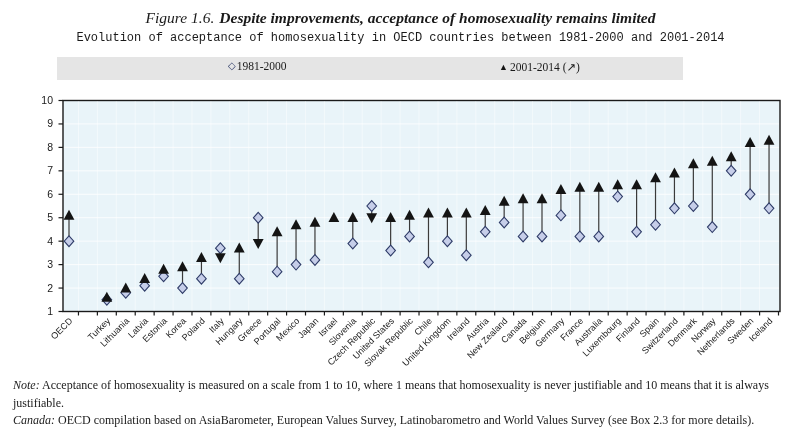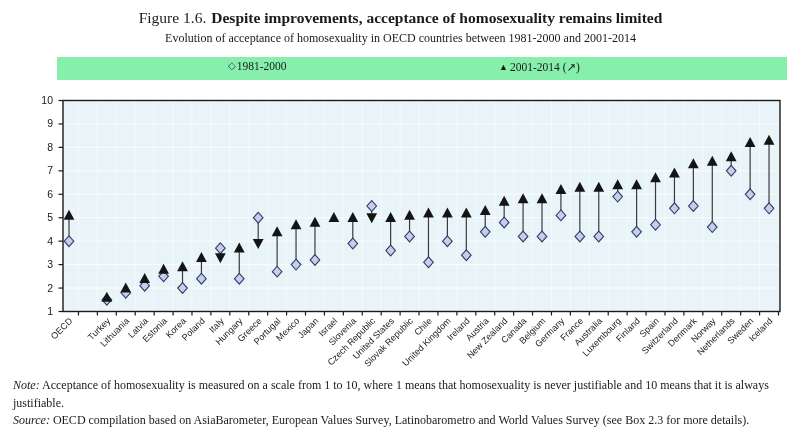--- a/index.html
+++ b/index.html
@@ -1,22 +1,22 @@
 <!DOCTYPE html>
 <html><head>
 <meta charset="utf-8">
 <style>
   html,body{margin:0;padding:0;background:#fff;}
   .page{position:relative;width:801px;height:446px;background:#ffffff;overflow:hidden;
         font-family:"Liberation Serif",serif;color:#1a1a1a;}
-  .title{position:absolute;top:9px;left:0;width:100%;text-align:center;font-size:15.5px;}
+  .title{position:absolute;top:9px;left:0;width:100%;text-align:center;font-size:15.5px;font-style:italic;}
   .fig-label{font-weight:normal;}
   .fig-main{font-weight:bold;margin-left:5px;}
-  .subtitle{position:absolute;top:31px;left:0;width:100%;text-align:center;font-size:12px;}
-  .legend{position:absolute;left:57px;top:57px;width:730px;height:23px;background:#86efac;}
+  .subtitle{position:absolute;top:31px;left:0;width:100%;text-align:center;font-size:12px;font-family:Liberation Mono, monospace;}
+  .legend{position:absolute;left:57px;top:57px;width:626px;height:23px;background:#e5e5e5;}
   .legend-item{position:absolute;top:3px;font-size:11.5px;white-space:nowrap;}
   .legend-item-1{left:171px;}
   .legend-item-2{left:422px;margin-left:20px;}
   .lg-diamond{font-size:10px;position:relative;top:-1px;margin-right:1px;color:#2f3c68;}
   .lg-triangle{font-size:9px;position:relative;top:-1px;margin-right:2px;color:#141414;}
   #chart-svg{position:absolute;left:0;top:0;}
   .notes{position:absolute;left:13px;top:377px;width:779px;font-size:12px;line-height:17.5px;}
   .notes p{margin:0;}
   .notes i{font-style:italic;}
 </style>
@@ -283,16 +283,16 @@
       <text x="678.44" y="321.5" text-anchor="end" fill="#1a1a1a" font-family="&quot;Liberation Sans&quot;,sans-serif" font-size="9px" transform="rotate(-45 678.44 321.5)">Switzerland</text>
       <text x="697.36" y="321.5" text-anchor="end" fill="#1a1a1a" font-family="&quot;Liberation Sans&quot;,sans-serif" font-size="9px" transform="rotate(-45 697.36 321.5)">Denmark</text>
       <text x="716.2800000000001" y="321.5" text-anchor="end" fill="#1a1a1a" font-family="&quot;Liberation Sans&quot;,sans-serif" font-size="9px" transform="rotate(-45 716.2800000000001 321.5)">Norway</text>
       <text x="735.2" y="321.5" text-anchor="end" fill="#1a1a1a" font-family="&quot;Liberation Sans&quot;,sans-serif" font-size="9px" transform="rotate(-45 735.2 321.5)">Netherlands</text>
       <text x="754.1200000000001" y="321.5" text-anchor="end" fill="#1a1a1a" font-family="&quot;Liberation Sans&quot;,sans-serif" font-size="9px" transform="rotate(-45 754.1200000000001 321.5)">Sweden</text>
       <text x="773.0400000000001" y="321.5" text-anchor="end" fill="#1a1a1a" font-family="&quot;Liberation Sans&quot;,sans-serif" font-size="9px" transform="rotate(-45 773.0400000000001 321.5)">Iceland</text>
     </svg>
 
   <div class="notes">
     <p class="note"><i>Note:</i> <span>Acceptance of homosexuality is measured on a scale from 1 to 10, where 1 means that homosexuality is never justifiable and 10 means that it is always justifiable.</span></p>
-    <p class="note"><i>Source:</i> <span>OECD compilation based on AsiaBarometer, European Values Survey, Latinobarometro and World Values Survey (see Box 2.3 for more details).</span></p>
+    <p class="note"><i>Canada:</i> <span>OECD compilation based on AsiaBarometer, European Values Survey, Latinobarometro and World Values Survey (see Box 2.3 for more details).</span></p>
   </div>
 
 </div>
 
 </body></html>

